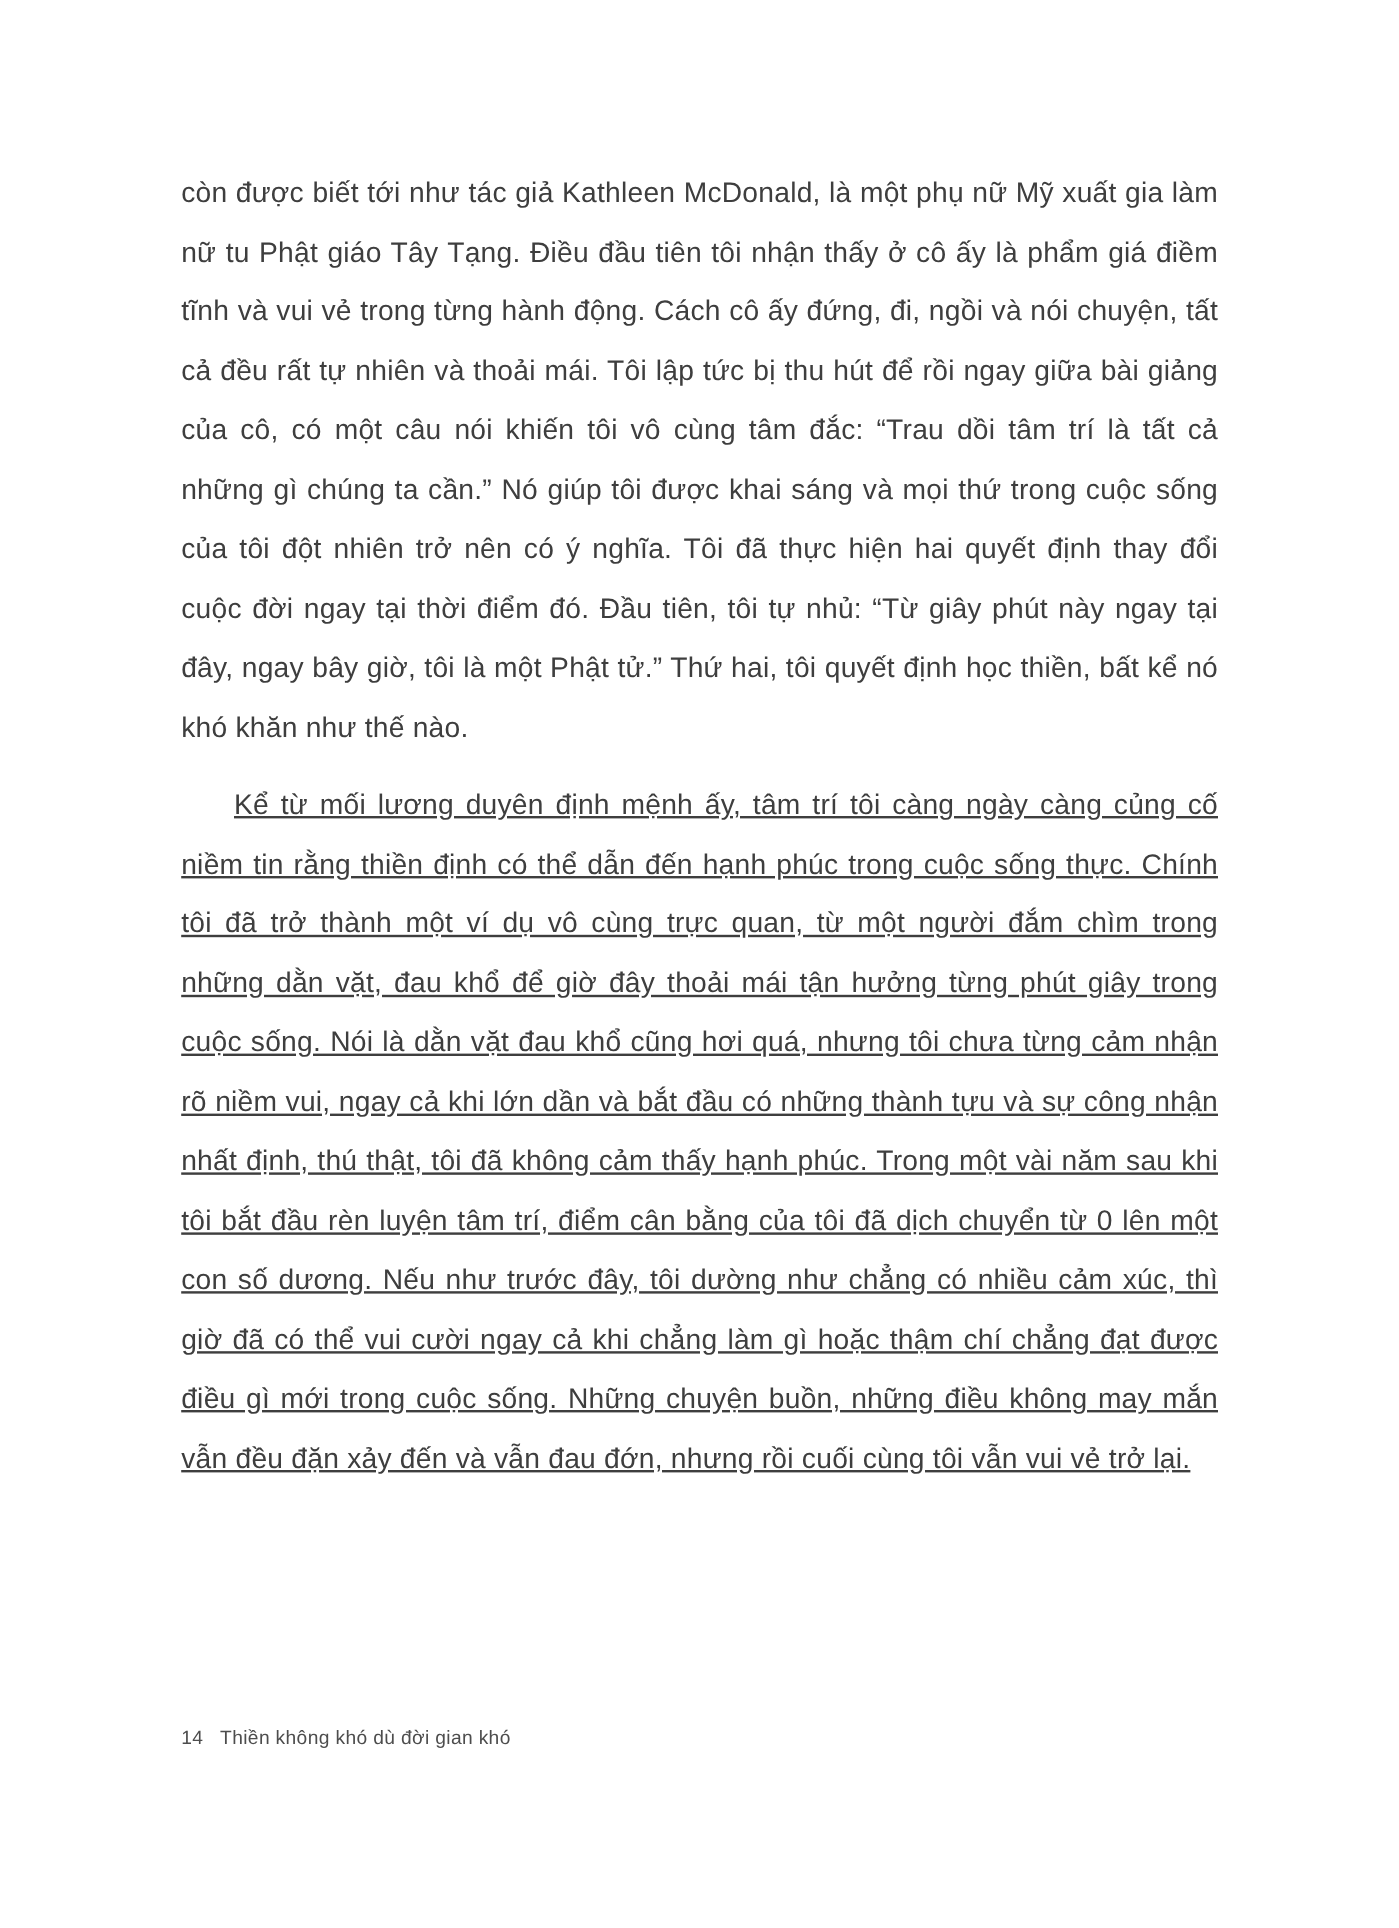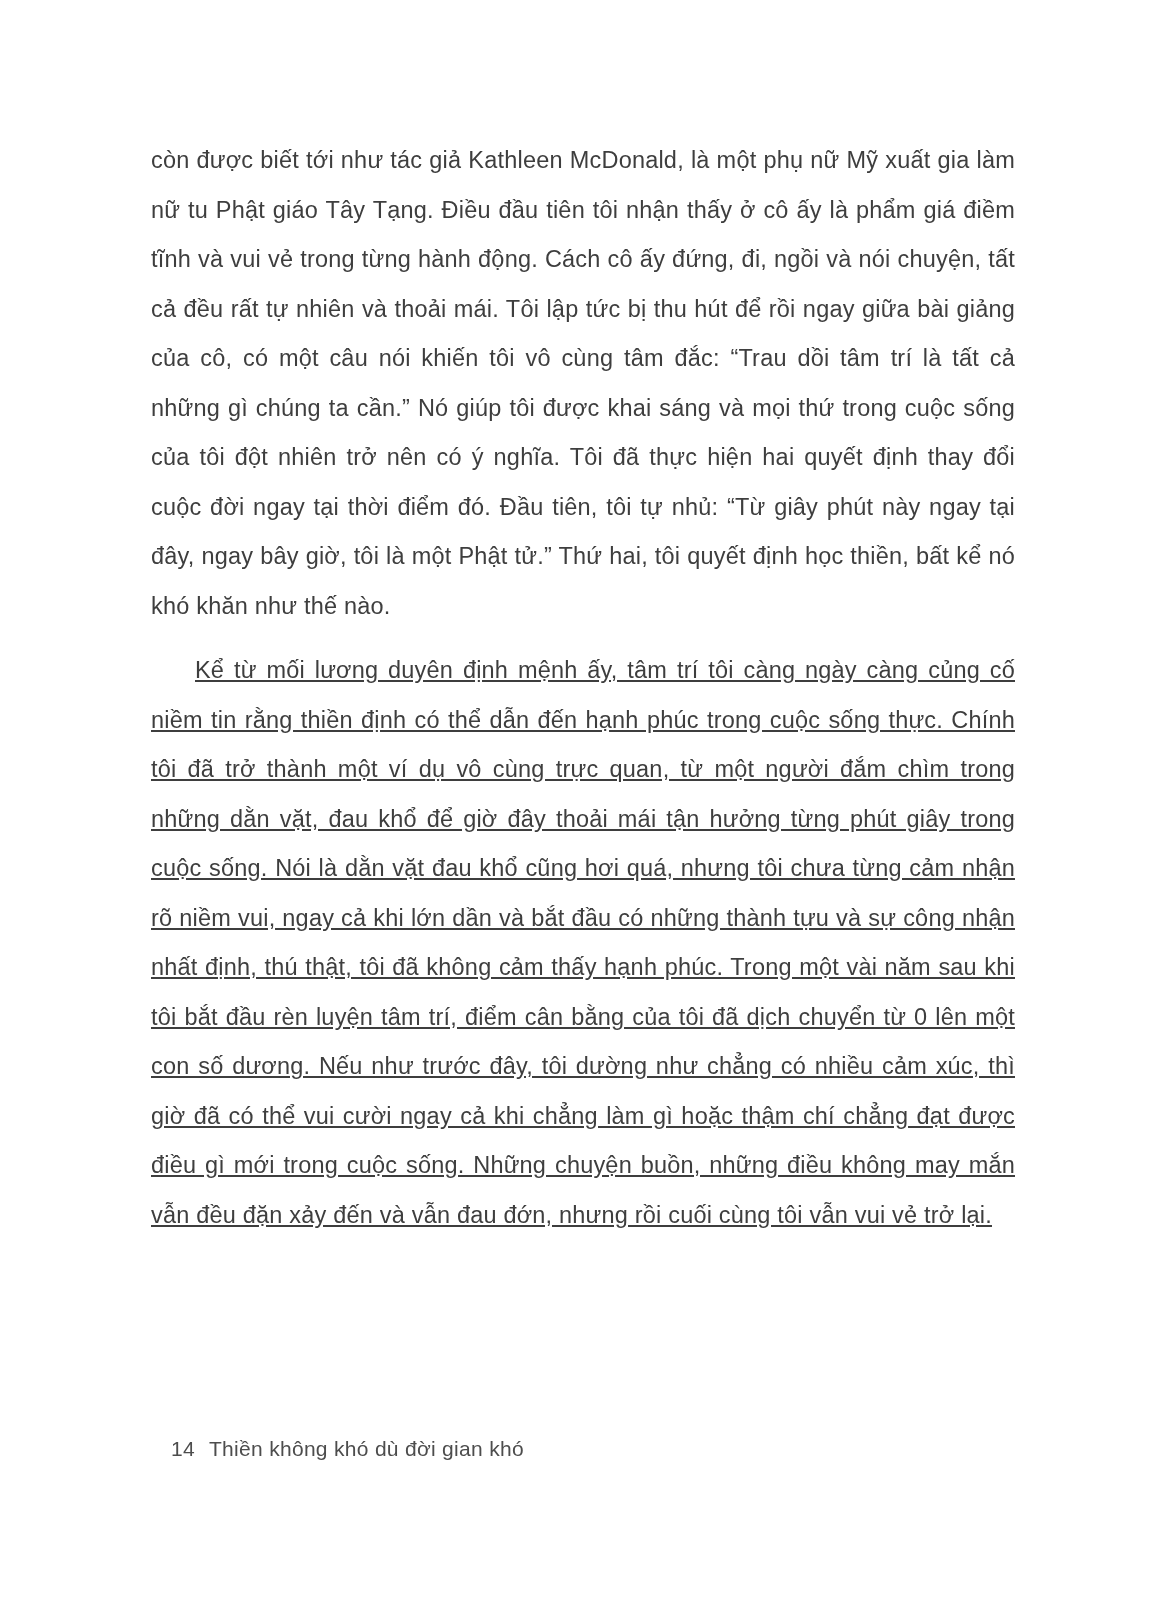--- a/index.html
+++ b/index.html
@@ -34,25 +34,24 @@
   }
   .body-text p.indented {
     text-indent: 44px;
     text-decoration: underline;
   }
   .page-footer {
     position: absolute;
     left: 151px;
     top: 1438px;
     color: #4d4d4d;
-    font-size: 21px;
+    font-size: 16px;
     line-height: 22px;
     letter-spacing: 0.3px;
     white-space: nowrap;
-    margin-left: 20px;
   }
   .page-footer .page-number {
     margin-right: 14px;
   }
 </style>
 </head>
 <body>
 
 <div class="page">
 

